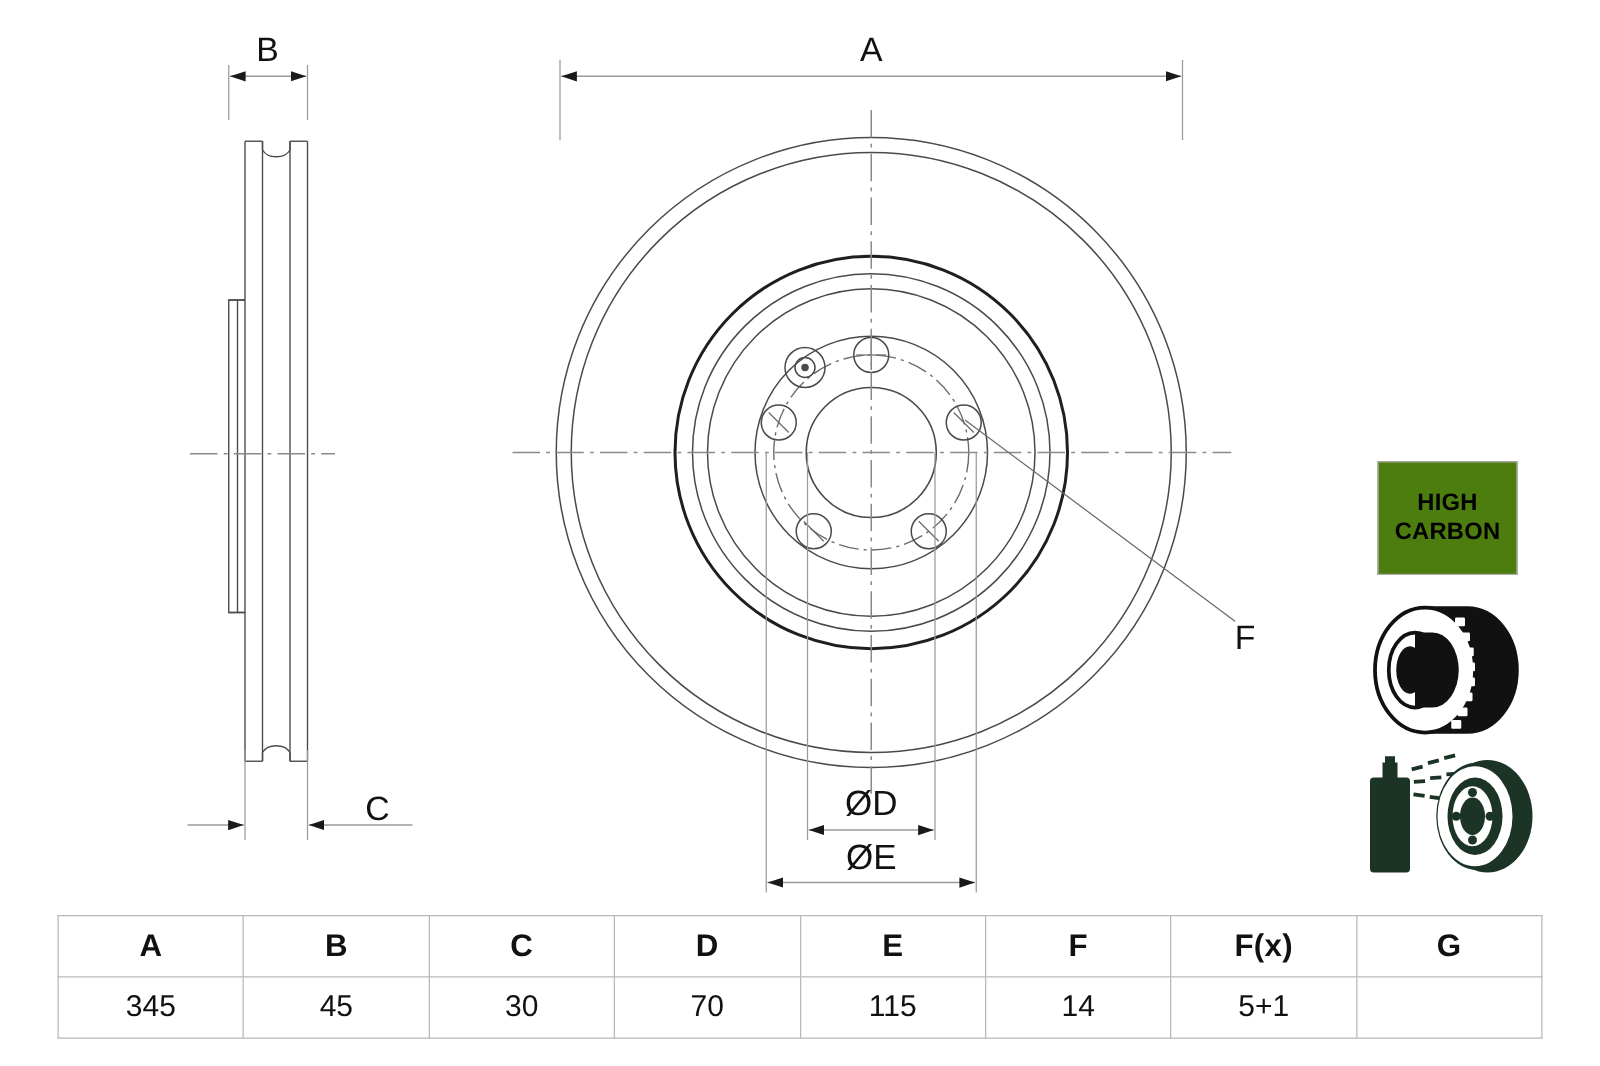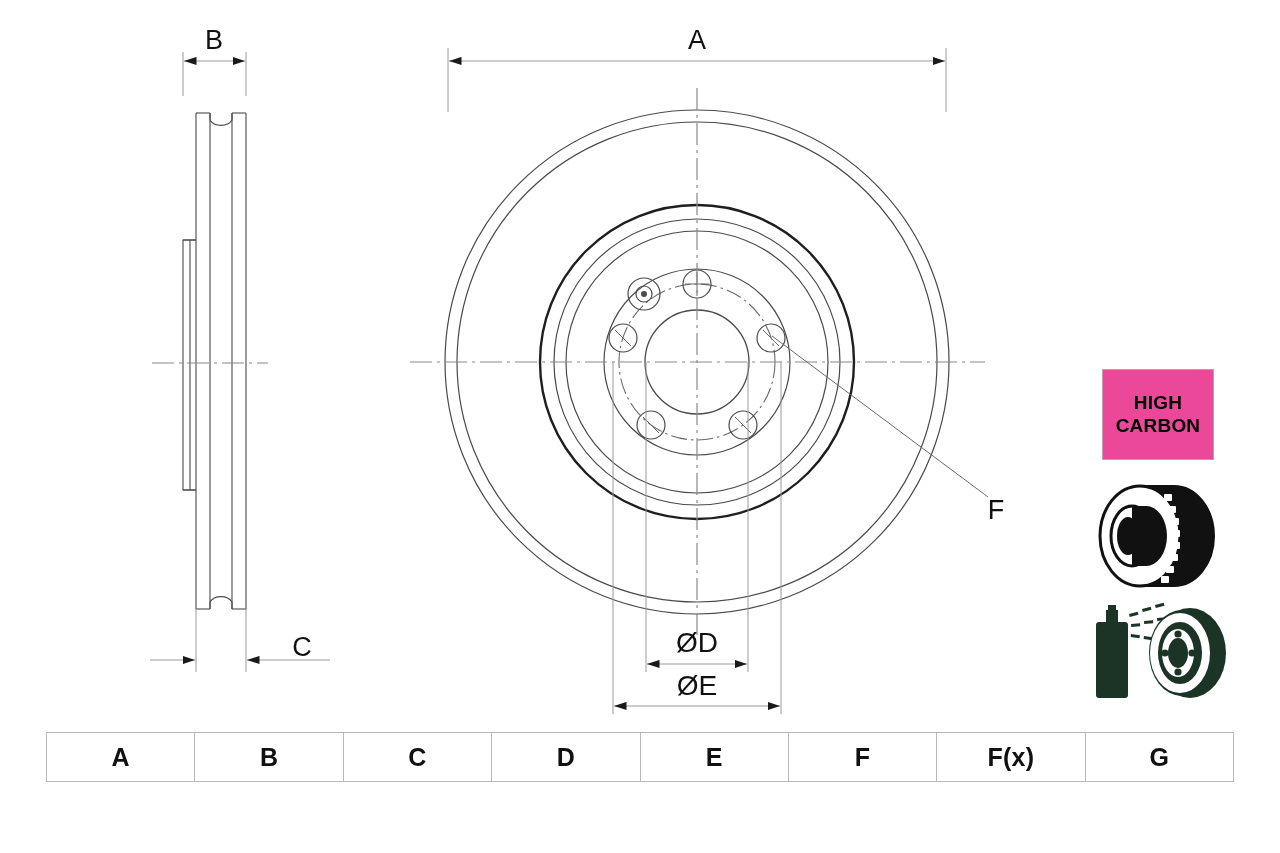--- a/index.html
+++ b/index.html
@@ -53,21 +53,21 @@
     font-weight: normal;
   }
   
   #high-carbon-badge {
     position: absolute;
     left: 1102px;
     top: 369px;
     width: 110px;
     height: 89px;
     border: 1px solid #aaaaaa;
-    background: #ec4899;
+    background: #4d7c0f;
     display: flex;
     flex-direction: column;
     align-items: center;
     justify-content: center;
     line-height: 1.16;
   }
   #high-carbon-badge span {
     font-size: 19px;
     font-weight: bold;
     color: #000000;
@@ -279,16 +279,26 @@
       <tr class="head-row">
         <td>A</td>
         <td>B</td>
         <td>C</td>
         <td>D</td>
         <td>E</td>
         <td>F</td>
         <td>F(x)</td>
         <td>G</td>
       </tr>
+      <tr class="value-row">
+        <td>345</td>
+        <td>45</td>
+        <td>30</td>
+        <td>70</td>
+        <td>115</td>
+        <td>14</td>
+        <td>5+1</td>
+        <td></td>
+      </tr>
     </tbody>
   </table>
 
 </div>
 
 </body></html>

